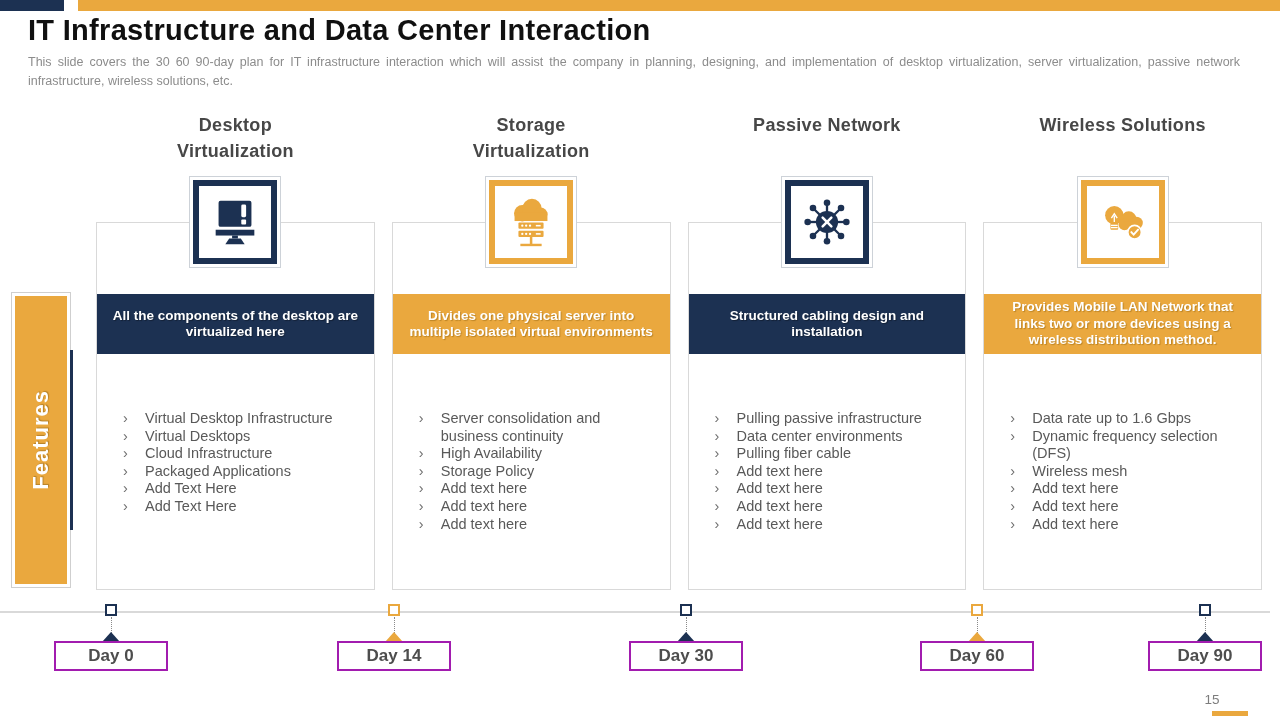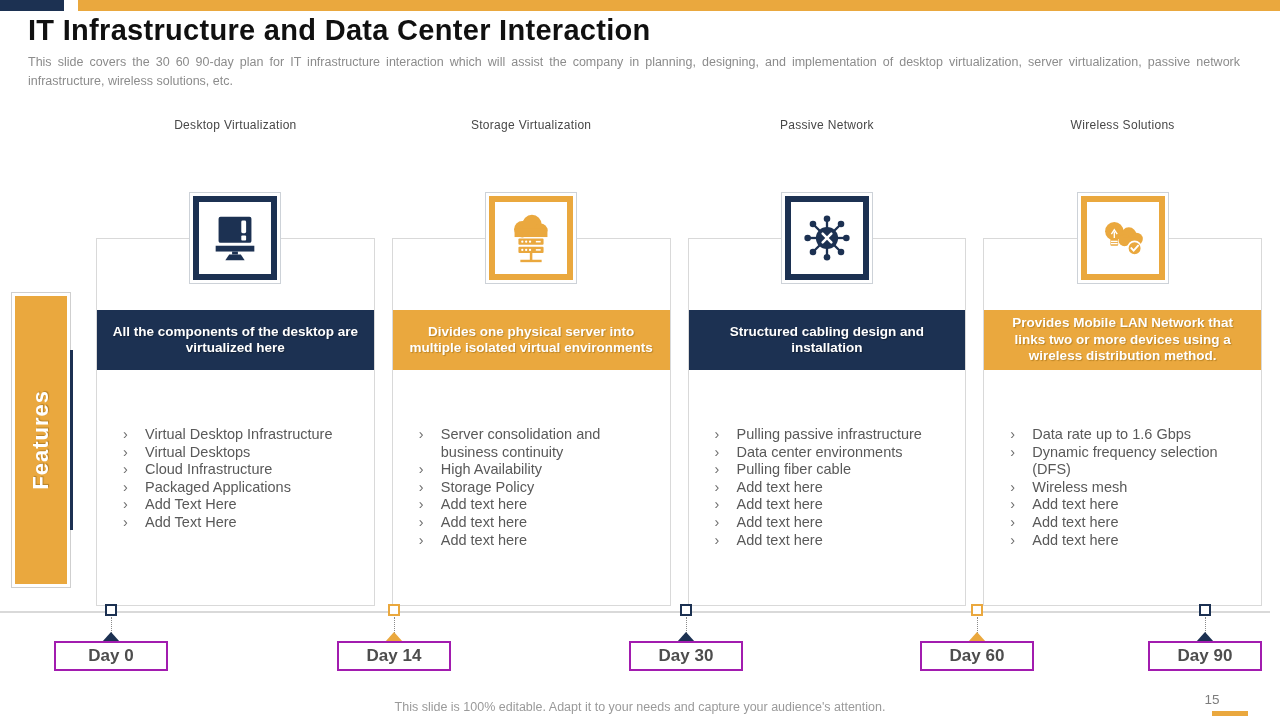--- a/index.html
+++ b/index.html
@@ -31,22 +31,22 @@
   .features-tag{width:100%;height:100%;background:var(--orange);
     display:flex;align-items:center;justify-content:center;}
   .features-tag span{writing-mode:vertical-rl;transform:rotate(180deg);
     color:#fff;font-weight:bold;font-size:22px;letter-spacing:1px;
     text-shadow:1px 1px 1px rgba(90,60,0,.35);}
   .features-line{position:absolute;left:70px;top:350px;width:3px;height:180px;background:var(--navy);}
 
   
   .columns{position:absolute;left:96px;top:112px;width:1166px;display:flex;gap:17px;}
   .column{flex:1;display:flex;flex-direction:column;align-items:center;}
-  .col-title{height:56px;margin-bottom:24px;text-align:center;max-width:185px;
-    font-size:12px;line-height:26px;font-weight:normal;color:var(--head-gray);letter-spacing:.3px;}
+  .col-title{height:56px;margin-bottom:8px;text-align:center;max-width:185px;
+    font-size:18px;line-height:26px;font-weight:bold;color:var(--head-gray);letter-spacing:.3px;}
   .icon-box{position:relative;z-index:2;width:92px;height:92px;background:#fff;
     border:1px solid #cdd2d8;padding:3px;margin-bottom:-46px;}
   .icon-inner{width:100%;height:100%;border:6px solid var(--navy);background:#fff;
     display:flex;align-items:center;justify-content:center;}
   .column.orange .icon-inner{border-color:var(--orange);}
   .icon-inner svg{width:58px;height:58px;}
   .card{position:relative;width:100%;height:368px;border:1px solid var(--card-border);background:#fff;}
   .banner{margin-top:71px;height:60px;display:flex;align-items:center;justify-content:center;
     padding:4px 14px;text-align:center;color:#fff;font-weight:bold;font-size:13.5px;line-height:16.5px;
     background:var(--navy);text-shadow:1px 1px 1px rgba(0,0,0,.35);}
@@ -279,17 +279,16 @@
     <div class="tri"></div>
     <div class="day-box">Day 60</div>
   </div>
   <div class="milestone navy" style="left:1148px;">
     <div class="sq"></div>
     <div class="dots"></div>
     <div class="tri"></div>
     <div class="day-box">Day 90</div>
   </div>
 
-  <div class="footer-note">This slide is 100% editable. Adapt it to your needs and capture your audience's attention.</div>
   <div class="page-number">15</div>
   <div class="page-bar"></div>
 
 </div>
 
 </body></html>

